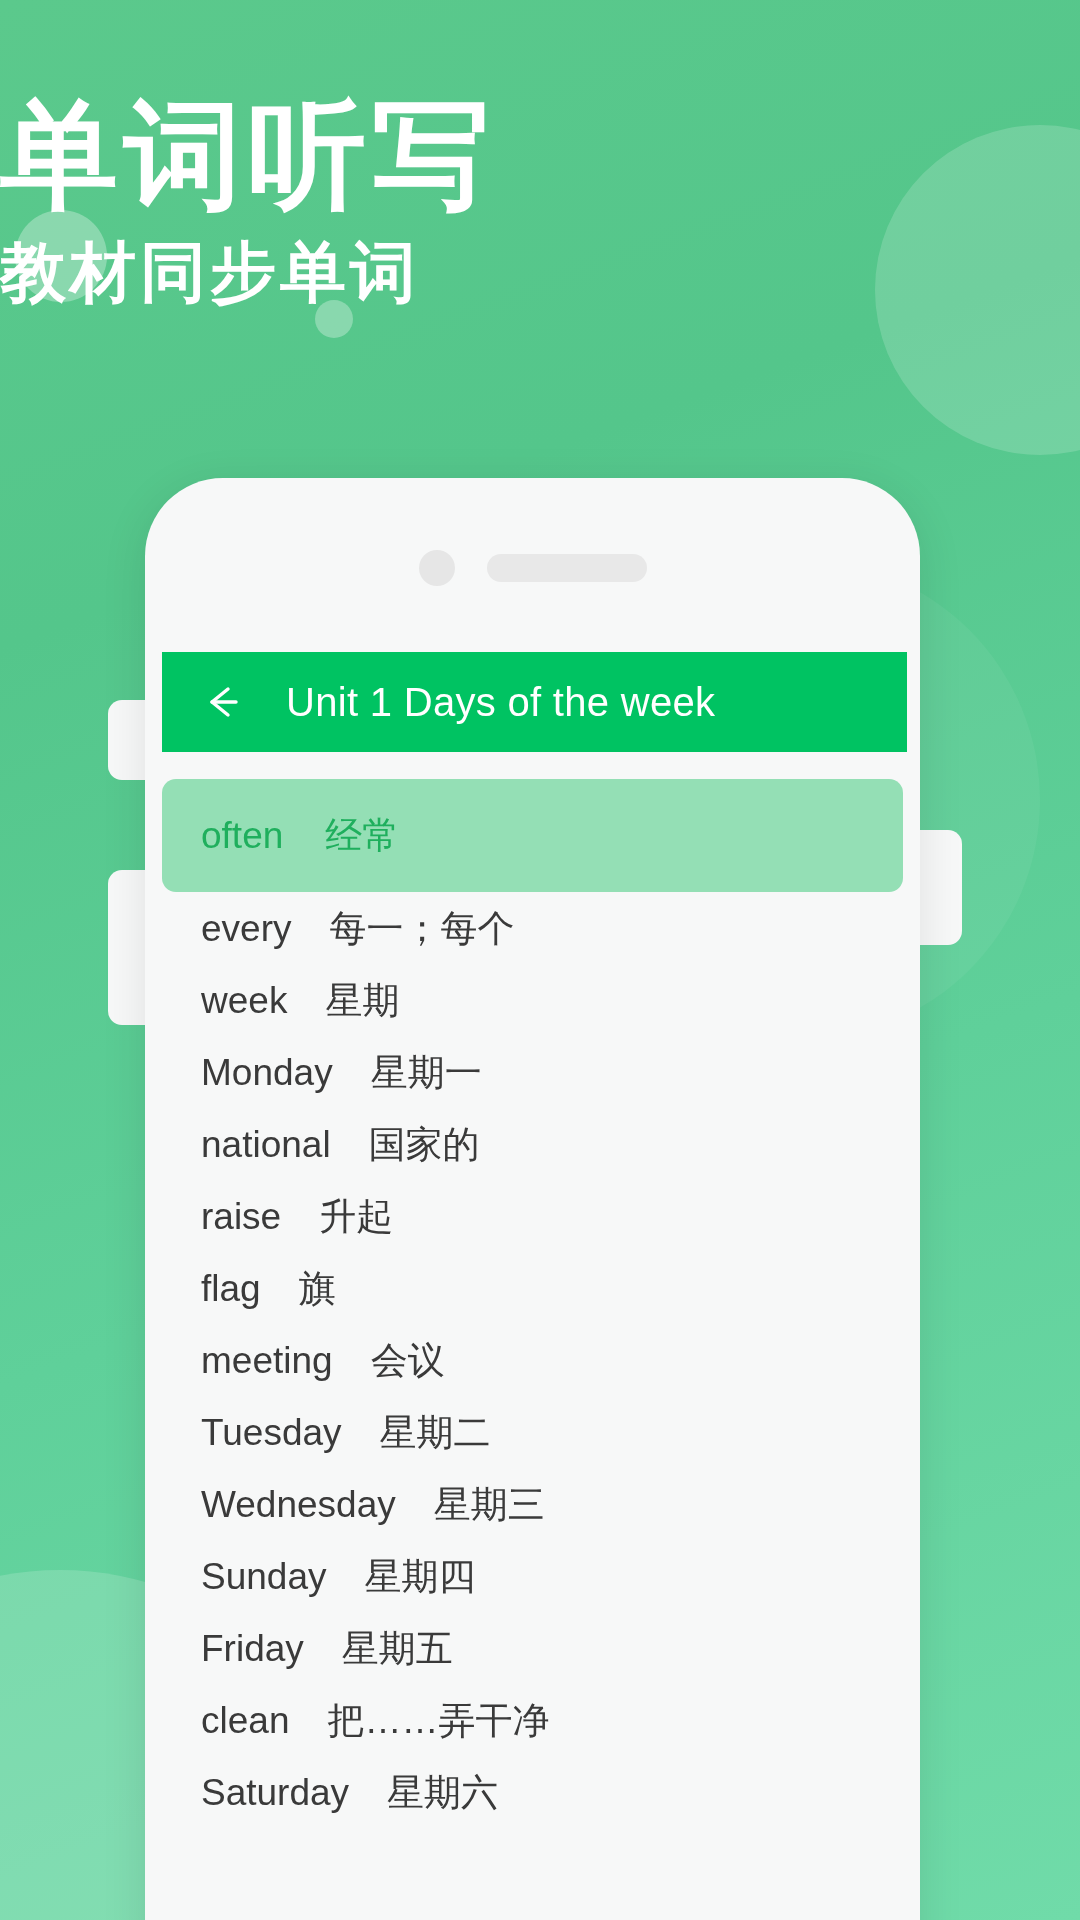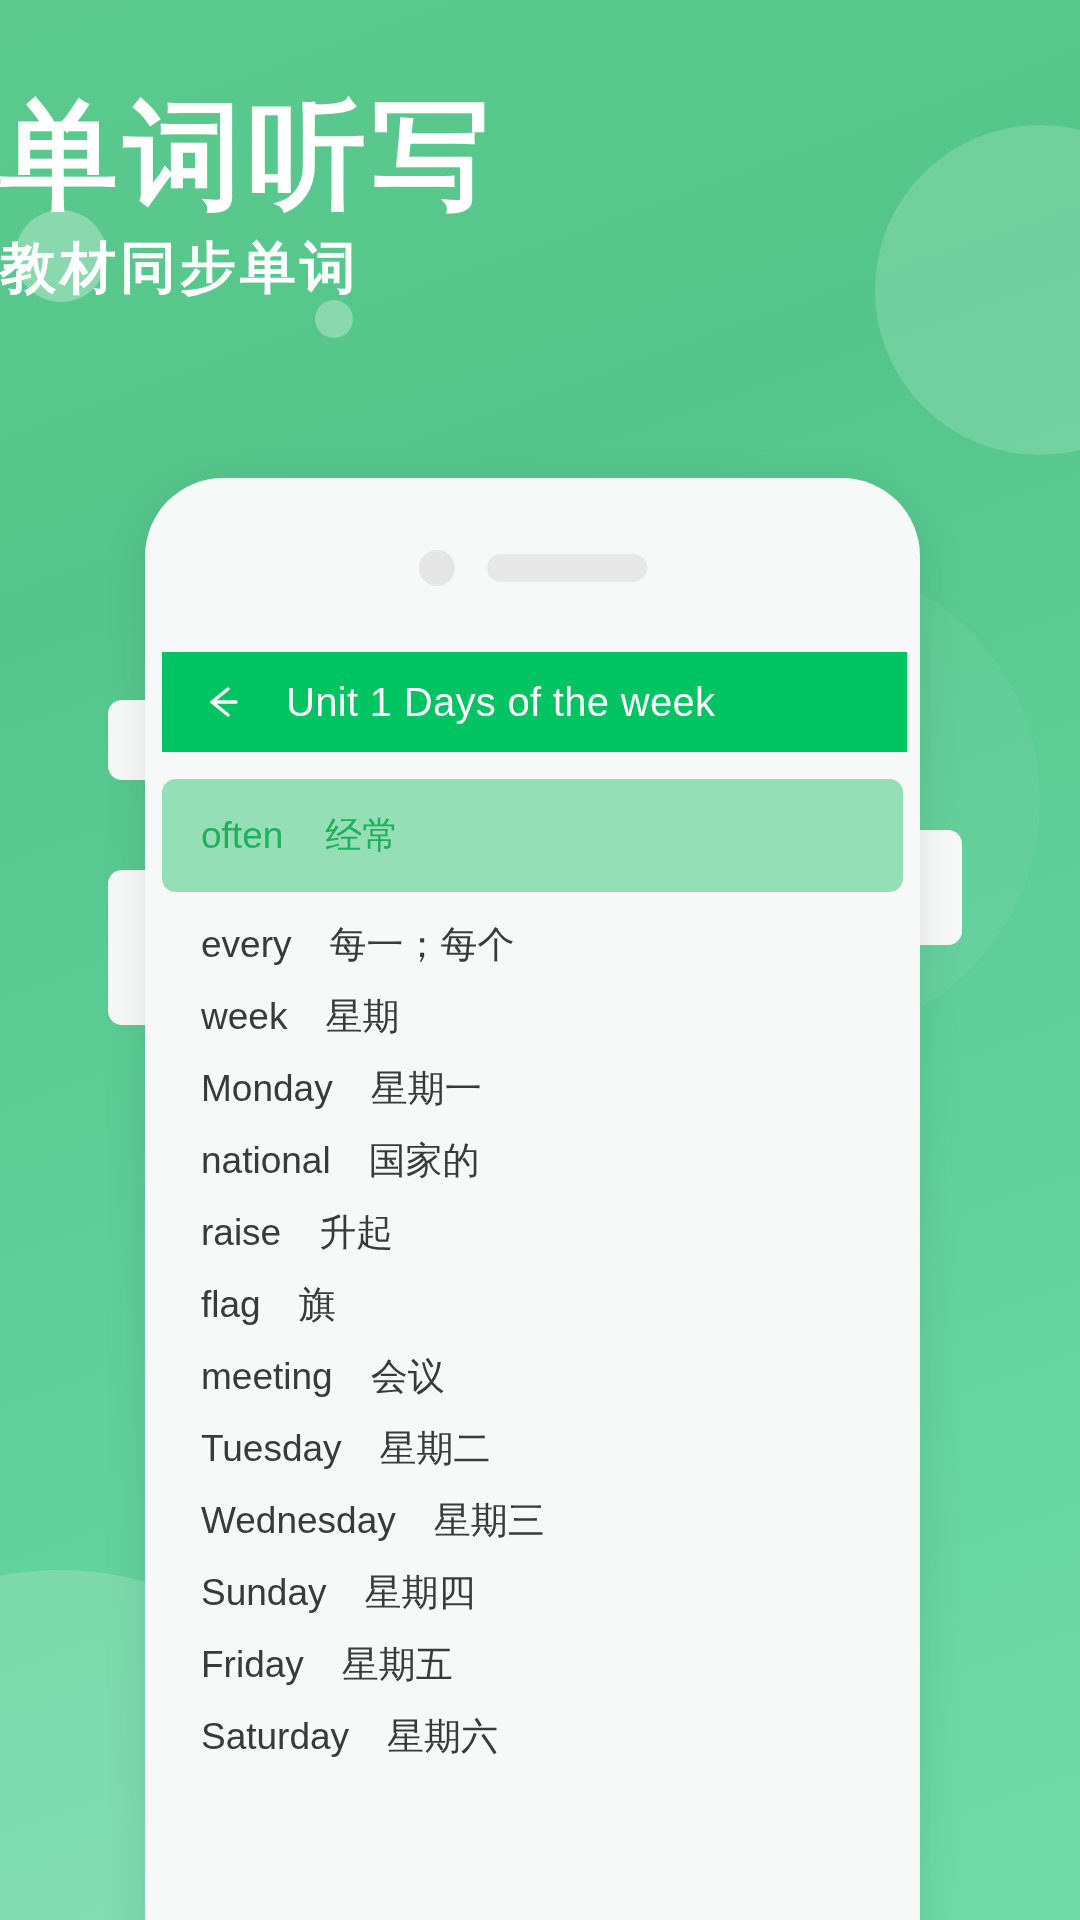--- a/index.html
+++ b/index.html
@@ -32,21 +32,21 @@
     margin-top:92px;
     font-size:118px;
     line-height:1.08;
     font-weight:bold;
     color:#ffffff;
     letter-spacing:6px;
     font-family:"DejaVu Sans","Liberation Sans",sans-serif;
   }
   .title-sub {
     margin-top:18px;
-    font-size:56px;
+    font-size:66px;
     line-height:1.1;
     font-weight:bold;
     color:#ffffff;
     letter-spacing:4px;
     font-family:"DejaVu Sans","Liberation Sans",sans-serif;
   }
 
   
   .phone {
     position:absolute;
@@ -106,21 +106,21 @@
     padding:0 39px;
     height:72px;
     font-size:37px;
     color:#3a3a3a;
   }
   .word-row.active {
     background:#94dfb5;
     border-radius:14px;
     height:113px;
     align-items:center;
-    margin-bottom:28px;
+    margin-bottom:12px;
   }
   .word-row.active .w-en,
   .word-row.active .w-zh { color:#1faf5d; }
   .w-en { min-width:0; }
   .w-zh { margin-left:38px;text-align:right; }
   .word-row.active .w-zh { margin-left:42px; }
 </style>
 </head>
 <body>
 
@@ -203,20 +203,24 @@
           </div>
           <div class="word-row">
             <span class="w-en">Sunday</span>
             <span class="w-zh">星期四</span>
           </div>
           <div class="word-row">
             <span class="w-en">Friday</span>
             <span class="w-zh">星期五</span>
           </div>
           <div class="word-row">
+            <span class="w-en">clean</span>
+            <span class="w-zh">把……弄干净</span>
+          </div>
+          <div class="word-row">
             <span class="w-en">Saturday</span>
             <span class="w-zh">星期六</span>
           </div>
         </div>
 
     </div>
   </div>
 </div>
 
 </body></html>

